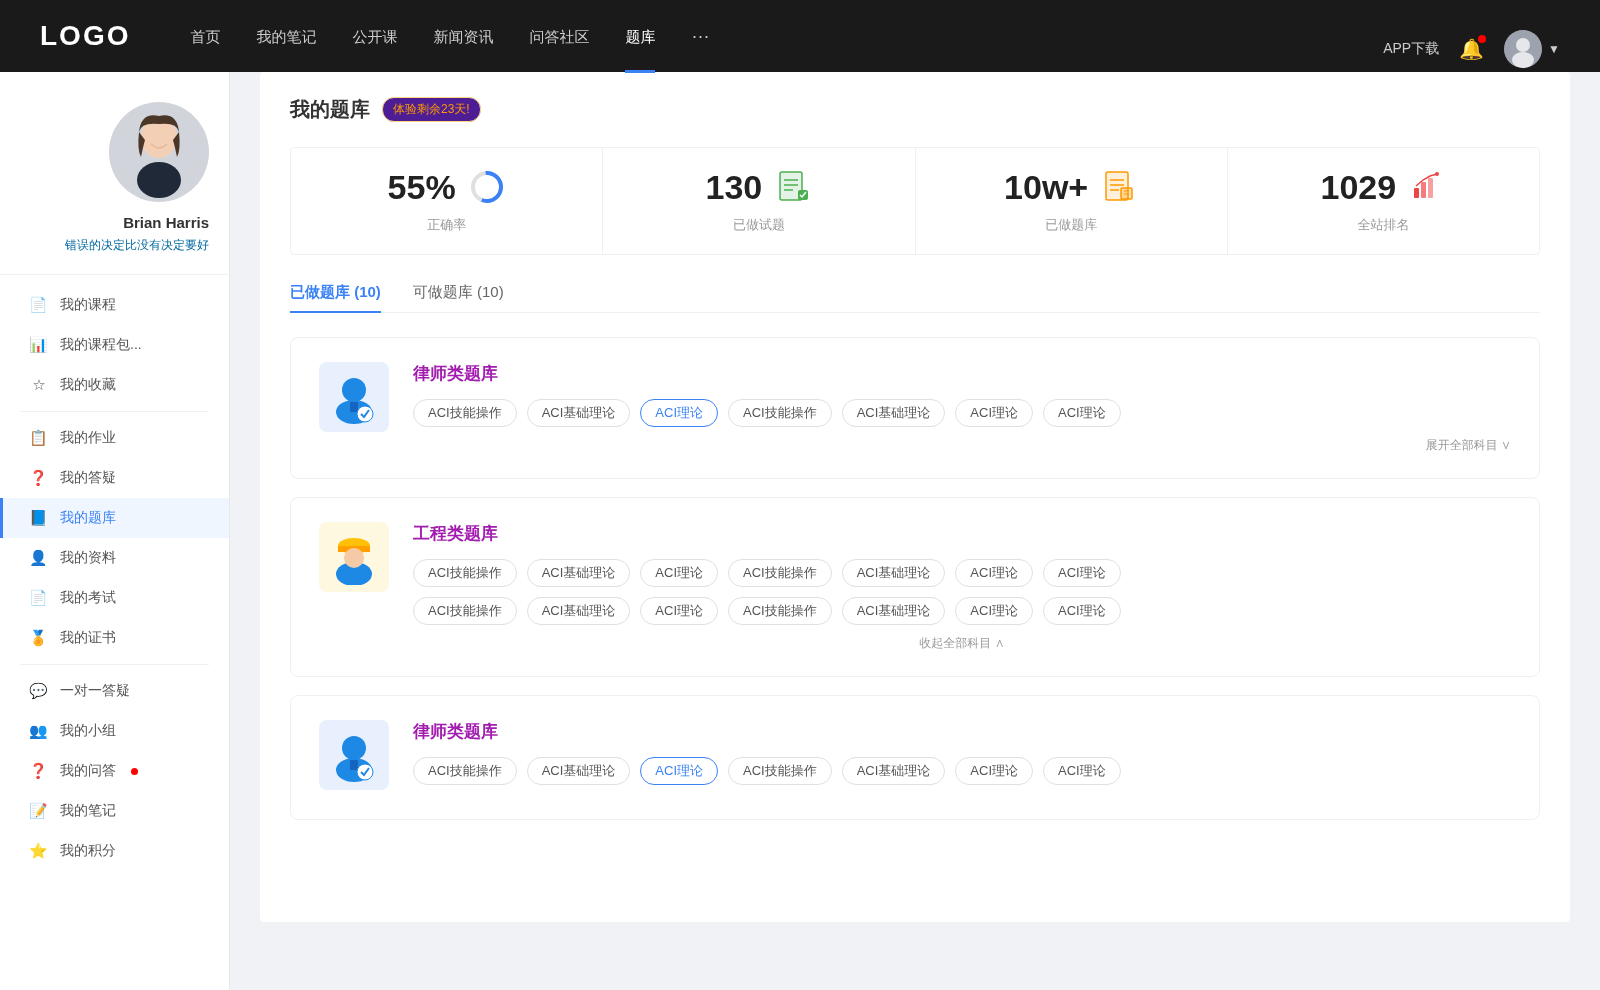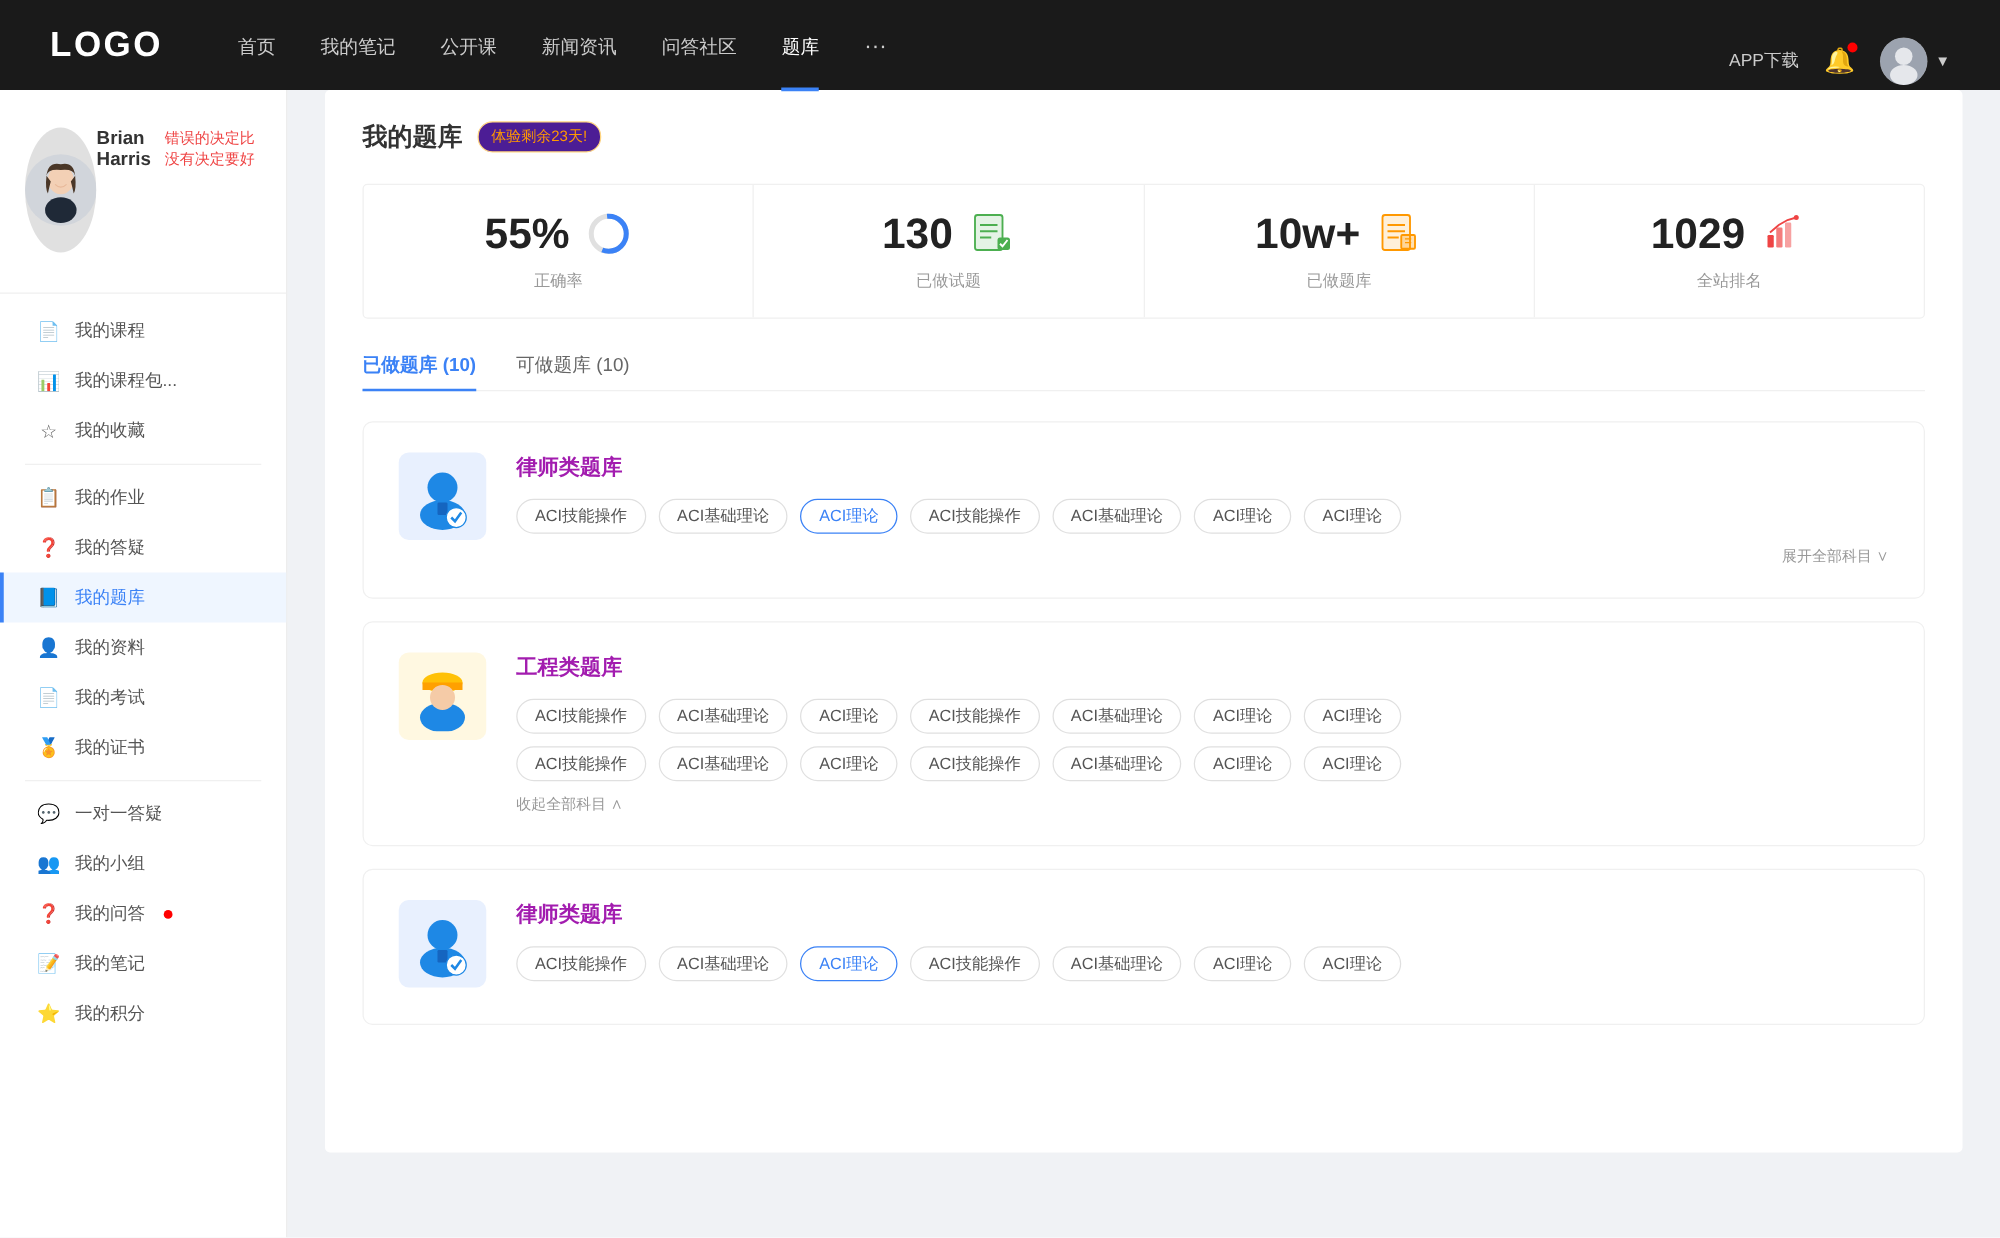--- a/index.html
+++ b/index.html
@@ -109,22 +109,22 @@
     
     .sidebar {
       width: 230px;
       background: #fff;
       flex-shrink: 0;
       padding: 0;
       border-right: 1px solid #e8e8e8;
     }
     .sidebar-profile {
       display: flex;
-      flex-direction: row;
-      align-items: flex-start;
+      flex-direction: column;
+      align-items: flex-end;
       padding: 30px 20px 20px;
       border-bottom: 1px solid #f0f0f0;
     }
     .profile-avatar {
       width: 100px;
       height: 100px;
       border-radius: 50%;
       background: #e0e0e0;
       overflow: hidden;
       margin-bottom: 12px;
@@ -137,21 +137,21 @@
       height: 100%;
     }
     .profile-name {
       font-size: 15px;
       font-weight: 600;
       color: #333;
       margin-bottom: 6px;
     }
     .profile-motto {
       font-size: 12px;
-      color: #ef4444;
+      color: #0369a1;
       text-align: center;
       font-family: Liberation Mono, monospace;
     }
     .sidebar-menu {
       padding: 10px 0;
     }
     .sidebar-menu-item {
       display: flex;
       align-items: center;
       padding: 11px 30px;
@@ -352,21 +352,21 @@
       background: white;
     }
     .expand-link {
       text-align: right;
       font-size: 12px;
       color: #999;
       cursor: pointer;
       margin-top: 6px;
     }
     .collapse-link {
-      text-align: left;
+      text-align: center;
       font-size: 12px;
       color: #999;
       cursor: pointer;
       margin-top: 6px;
     }
   </style>
 </head>
 <body>
 
 <nav class="top-nav">

